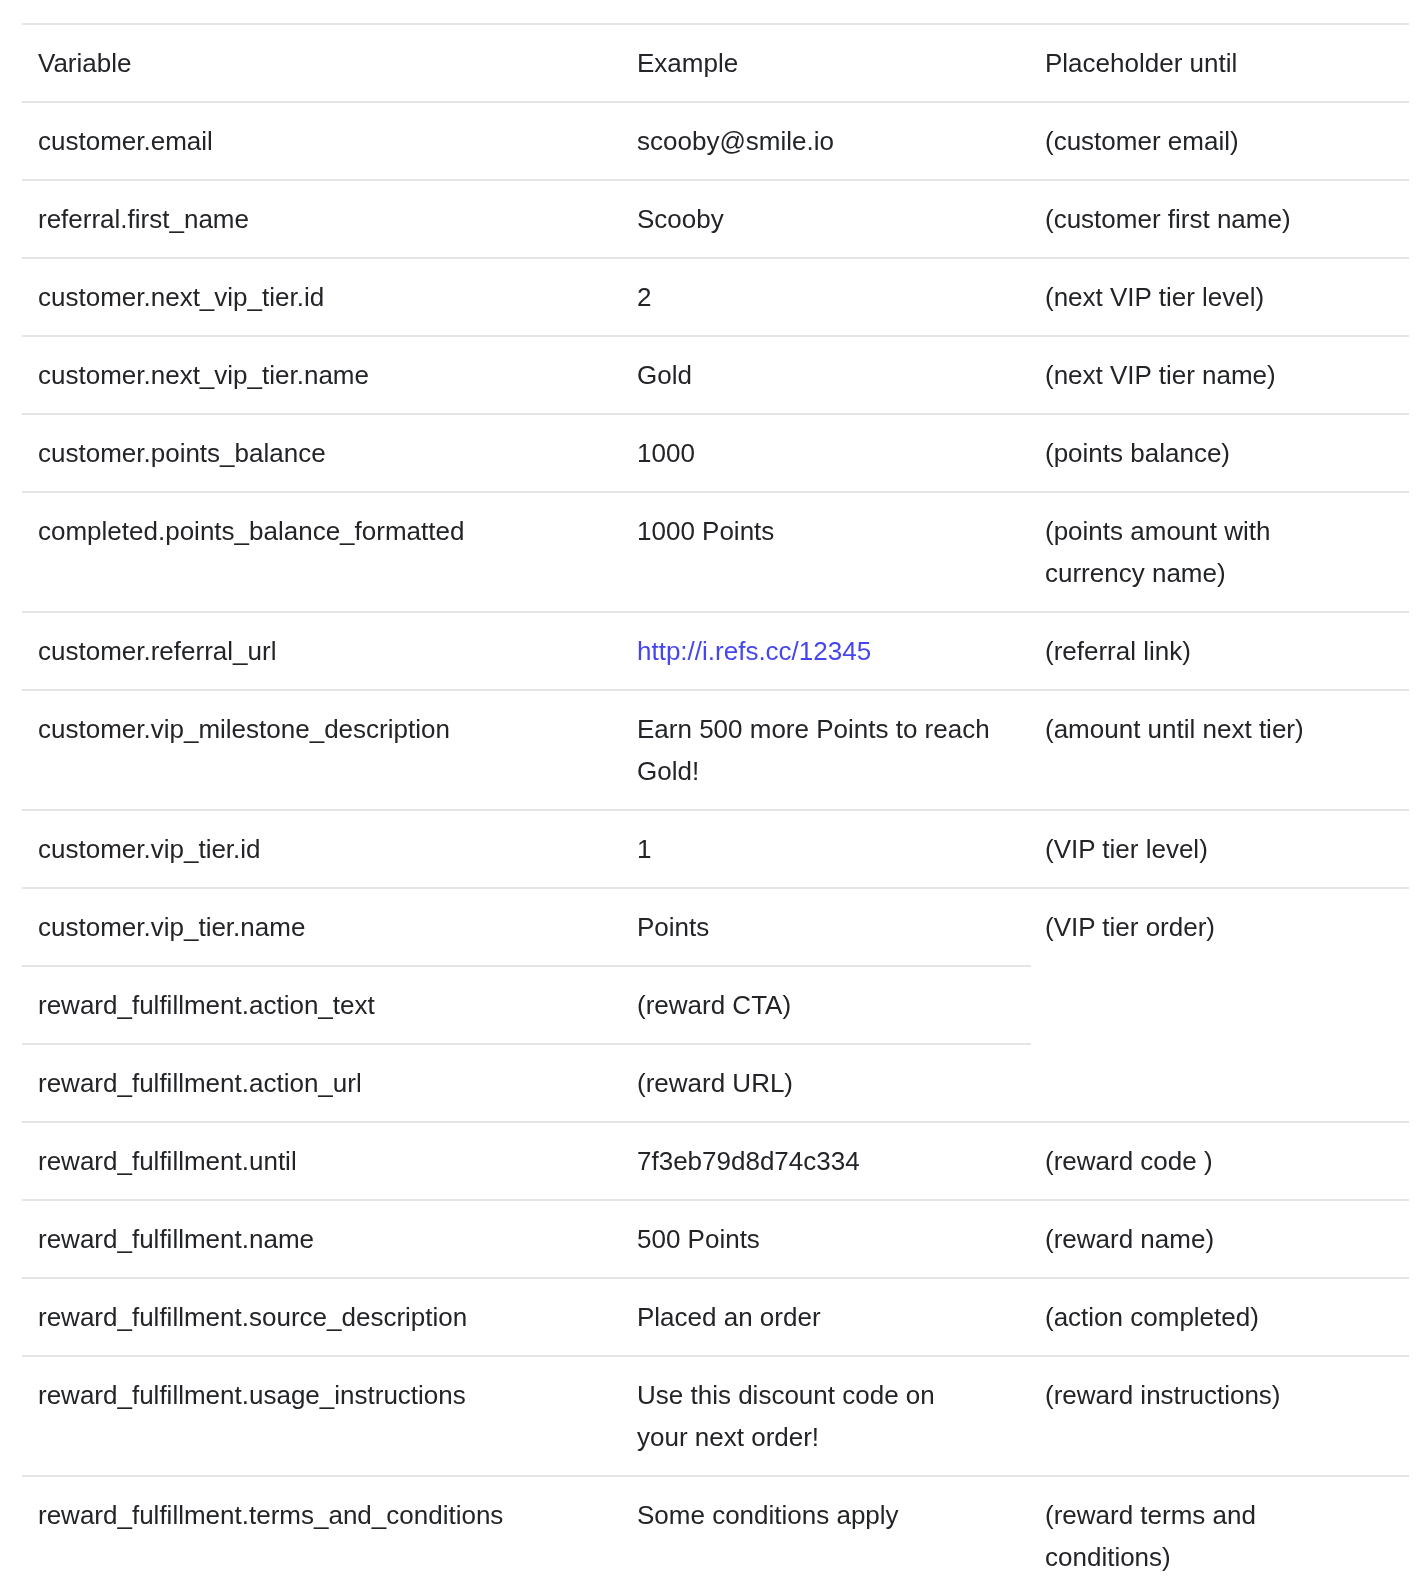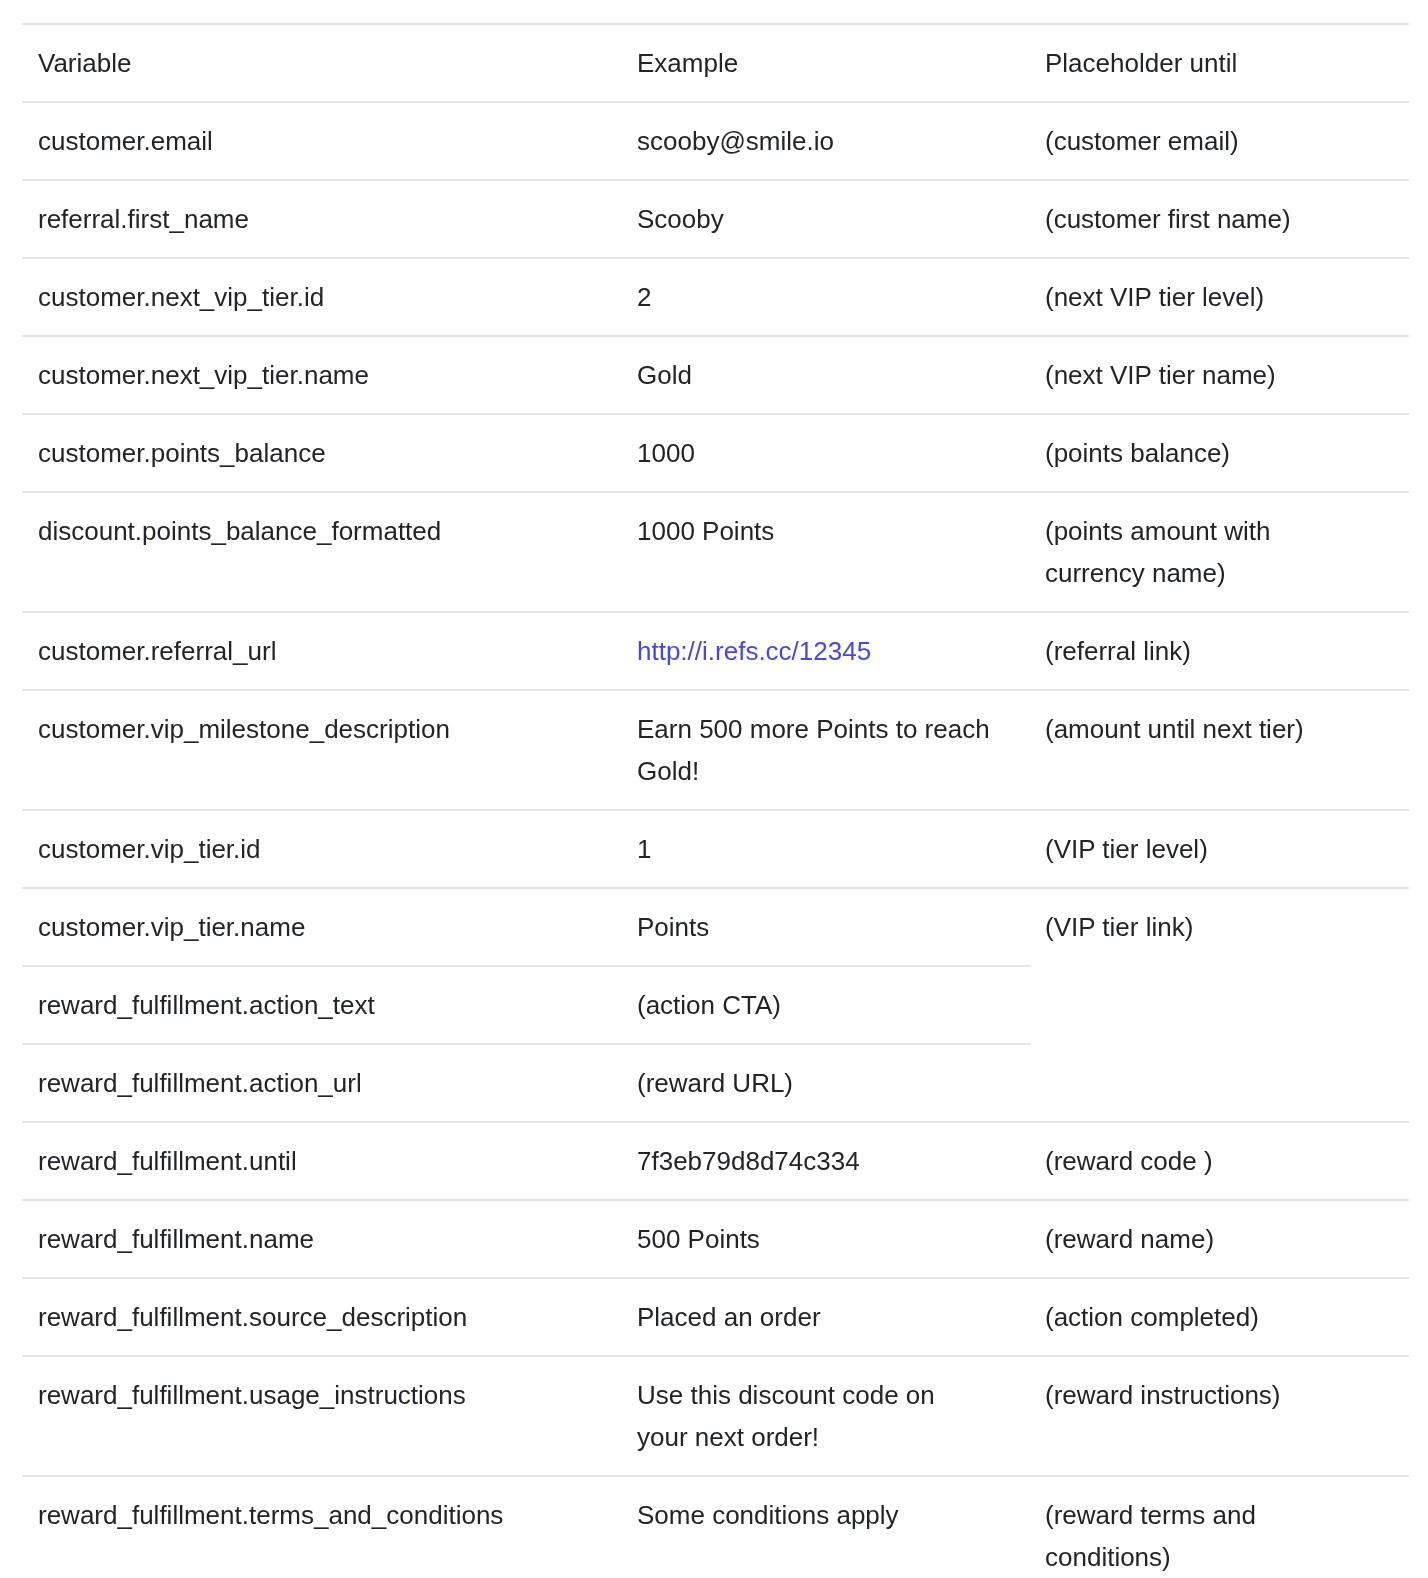--- a/index.html
+++ b/index.html
@@ -80,21 +80,21 @@
         <td>customer.next_vip_tier.name</td>
         <td>Gold</td>
         <td class="placeholder">(next VIP tier name)</td>
       </tr>
       <tr>
         <td>customer.points_balance</td>
         <td>1000</td>
         <td class="placeholder">(points balance)</td>
       </tr>
       <tr>
-        <td>discount.points_balance_formatted</td>
+        <td>completed.points_balance_formatted</td>
         <td>1000 Points</td>
         <td class="placeholder">(points amount with
 currency name)</td>
       </tr>
       <tr>
         <td>customer.referral_url</td>
         <td><a class="cell-link" href="#">http://i.refs.cc/12345</a></td>
         <td class="placeholder">(referral link)</td>
       </tr>
       <tr>
@@ -104,25 +104,25 @@
         <td class="placeholder">(amount until next tier)</td>
       </tr>
       <tr>
         <td>customer.vip_tier.id</td>
         <td>1</td>
         <td class="placeholder">(VIP tier level)</td>
       </tr>
       <tr>
         <td>customer.vip_tier.name</td>
         <td>Points</td>
-        <td class="placeholder" rowspan="3">(VIP tier link)</td>
+        <td class="placeholder" rowspan="3">(VIP tier order)</td>
       </tr>
       <tr>
         <td>reward_fulfillment.action_text</td>
-        <td>(action CTA)</td>
+        <td>(reward CTA)</td>
       </tr>
       <tr>
         <td>reward_fulfillment.action_url</td>
         <td>(reward URL)</td>
       </tr>
       <tr>
         <td>reward_fulfillment.until</td>
         <td>7f3eb79d8d74c334</td>
         <td class="placeholder">(reward code )</td>
       </tr>

